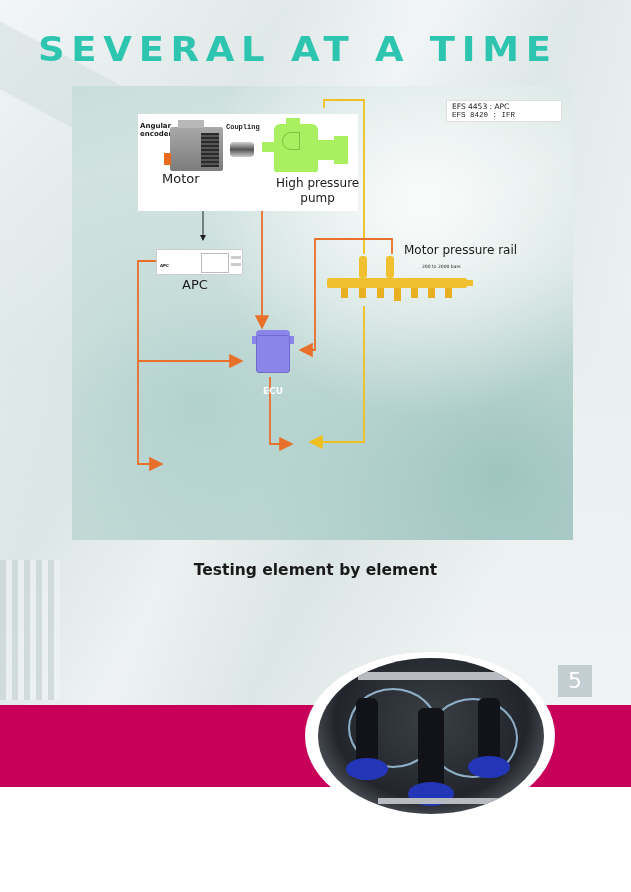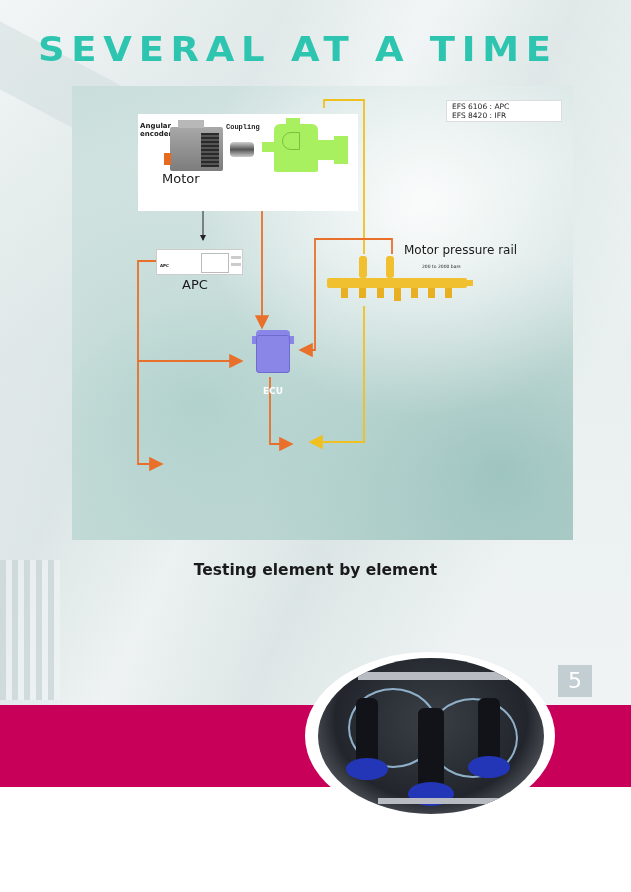--- a/index.html
+++ b/index.html
@@ -107,22 +107,22 @@
 
     <path d="M88,175 L66,175 L66,275 L168,275" stroke="#e8702a" stroke-width="1.8" fill="none" marker-end="url(#arrO)"></path>
     <path d="M66,275 L66,378 L88,378" stroke="#e8702a" stroke-width="1.8" fill="none" marker-end="url(#arrO)"></path>
 
     <path d="M198,291 L198,358 L218,358" stroke="#e8702a" stroke-width="1.8" fill="none" marker-end="url(#arrO)"></path>
 
     <path d="M292,220 L292,356 L240,356" stroke="#f0c020" stroke-width="1.8" fill="none" marker-end="url(#arrY)"></path>
   </svg>
 
   <div class="box-white" style="left:374px; top:14px; width:116px; height:22px; border:1px solid #ddd; padding:1px 5px;">
-    <div class="lbl" style="position:static; font-size:7.5px; line-height:9px;">EFS 6106 : APC</div>
-    <div class="lbl" style="position:static; font-size:7.5px; line-height:9px;">EFS 8420 : IFR</div>
+    <div class="lbl" style="position:static; font-size:7.5px; line-height:9px;">EFS 4453 : APC</div>
+    <div class="lbl" style="position:static; font-size:7.5px; line-height:9px;font-family:Liberation Mono, monospace;">EFS 8420 : IFR</div>
   </div>
 
   <div class="box-white" style="left:66px; top:9px; width:220px; height:97px;margin-top:19px;">
     <div class="lbl" style="left:2px; top:8px; font-size:7px; line-height:8px; font-weight:bold;">
       <div>Angular</div>
       <div>encoder</div>
     </div>
 
     <div style="position:absolute; left:32px; top:13px; width:53px; height:44px; background:linear-gradient(180deg,#a8a8a8,#7c7c7c); border-radius:2px;">
       <div style="position:absolute; left:8px; top:-7px; width:26px; height:8px; background:#b8b8b8;"></div>
@@ -134,20 +134,24 @@
 
     <div style="position:absolute; left:124px; top:4px; width:86px; height:56px;">
       <div style="position:absolute; left:12px; top:6px; width:44px; height:48px; background:#a8f060; border-radius:6px 6px 2px 2px;"></div>
       <div style="position:absolute; left:24px; top:0; width:14px; height:8px; background:#a8f060;"></div>
       <div style="position:absolute; left:0; top:24px; width:14px; height:10px; background:#a8f060;"></div>
       <div style="position:absolute; left:54px; top:22px; width:20px; height:20px; background:#a8f060;"></div>
       <div style="position:absolute; left:72px; top:18px; width:14px; height:28px; background:#a8f060;"></div>
       <div style="position:absolute; left:20px; top:14px; width:18px; height:18px; border:1.5px solid #7cc040; border-radius:50% 0 0 50%;"></div>
     </div>
     <div class="lbl" style="left:24px; top:57px; font-size:13px;">Motor</div>
+    <div class="lbl" style="left:138px; top:62px; font-size:12px; text-align:center; line-height:15px;">
+      <div>High pressure</div>
+      <div>pump</div>
+    </div>
   </div>
 
   <div class="box-white" style="left:84px; top:163px; width:87px; height:26px; border:1px solid #ccc;">
     <div class="lbl" style="left:3px; top:13px; font-size:4px; font-weight:bold;">APC</div>
     <div style="position:absolute; left:44px; top:3px; width:28px; height:20px; border:1px solid #bbb;"></div>
     <div style="position:absolute; left:74px; top:6px; width:10px; height:3px; background:#ccc;"></div>
     <div style="position:absolute; left:74px; top:13px; width:10px; height:3px; background:#ccc;"></div>
   </div>
   <div class="lbl" style="left:110px; top:191px; font-size:13px;">APC</div>
 

